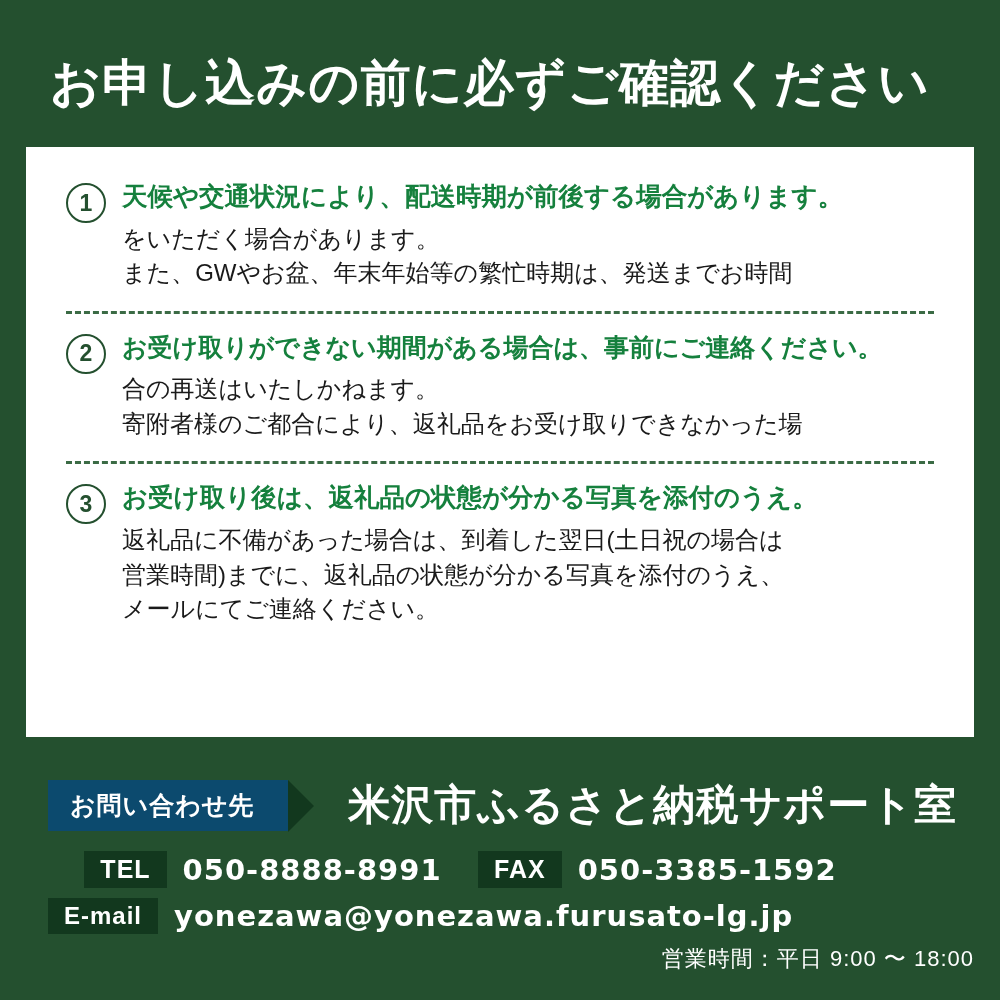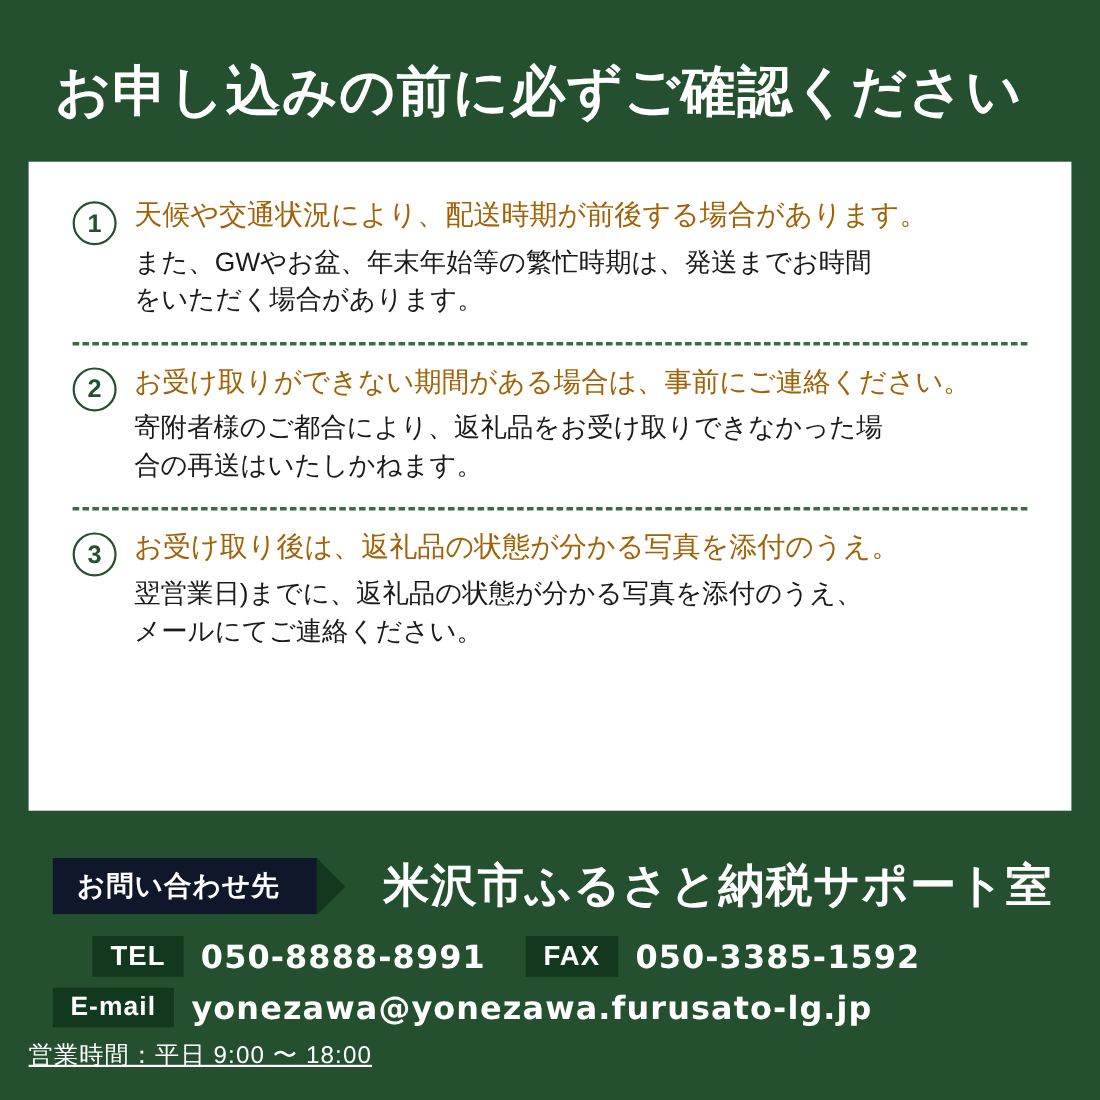--- a/index.html
+++ b/index.html
@@ -40,23 +40,23 @@
     border: 2.5px solid #24502f;
     border-radius: 50%;
     color: #24502f;
     font-weight: bold;
     font-size: 23px;
     display: flex; align-items: center; justify-content: center;
     margin-top: 2px;
   }
   .item-body { flex: 1 1 auto; }
   .lead {
-    color: #a16207;
+    color: #15803d;
     font-size: 25.5px;
-    font-weight: normal;
+    font-weight: bold;
     line-height: 1.25;
     white-space: nowrap;
   }
   .lead.small { font-size: 25px; }
   .desc {
     color: #1a1a1a;
     font-size: 24px;
     line-height: 1.44;
     margin-top: 9px;
     white-space: nowrap;
@@ -73,21 +73,21 @@
     color: #ffffff;
   }
   .contact-row {
     display: flex;
     align-items: center;
     padding-left: 22px;
     margin-top: 16px;
   }
   .contact-tag {
     position: relative;
-    background: #0f172a;
+    background: #0c4a6e;
     color: #ffffff;
     font-size: 25px;
     font-weight: bold;
     padding: 9px 34px 9px 22px;
     letter-spacing: 1px;
   }
   .contact-tag::after {
     content: "";
     position: absolute;
     top: 0; right: -26px;
@@ -120,68 +120,68 @@
   .label.email { font-size: 24px; }
   .value {
     font-size: 29px;
     font-weight: bold;
     letter-spacing: 1px;
     font-family: "DejaVu Sans", sans-serif;
   }
   .value.mail { font-size: 29px; }
   .tel-block { display: flex; align-items: center; min-width: 430px; justify-content: center; }
   .hours {
-    text-align: left;
+    text-align: right;
     font-size: 22px;
     margin-top: 6px;
     letter-spacing: 1px;
-    text-decoration: underline;
   }
 </style>
 </head>
 <body>
 
 <div class="poster">
 
   <div class="headline">お申し込みの前に必ずご確認ください</div>
 
   <div class="card">
 
     <div class="item">
       <div class="num">1</div>
       <div class="item-body">
         <div class="lead">天候や交通状況により、配送時期が前後する場合があります。</div>
         <div class="desc">
+          <div>をいただく場合があります。</div>
           <div>また、GWやお盆、年末年始等の繁忙時期は、発送までお時間</div>
-          <div>をいただく場合があります。</div>
         </div>
       </div>
     </div>
 
     <div class="divider"></div>
 
     <div class="item">
       <div class="num">2</div>
       <div class="item-body">
         <div class="lead small">お受け取りができない期間がある場合は、事前にご連絡ください。</div>
         <div class="desc">
+          <div>合の再送はいたしかねます。</div>
           <div>寄附者様のご都合により、返礼品をお受け取りできなかった場</div>
-          <div>合の再送はいたしかねます。</div>
         </div>
       </div>
     </div>
 
     <div class="divider"></div>
 
     <div class="item">
       <div class="num">3</div>
       <div class="item-body">
         <div class="lead">お受け取り後は、返礼品の状態が分かる写真を添付のうえ。</div>
         <div class="desc">
-          <div>翌営業日)までに、返礼品の状態が分かる写真を添付のうえ、</div>
+          <div>返礼品に不備があった場合は、到着した翌日(土日祝の場合は</div>
+          <div>営業時間)までに、返礼品の状態が分かる写真を添付のうえ、</div>
           <div>メールにてご連絡ください。</div>
         </div>
       </div>
     </div>
 
   </div>
 
   <div class="footer">
 
     <div class="contact-row">

